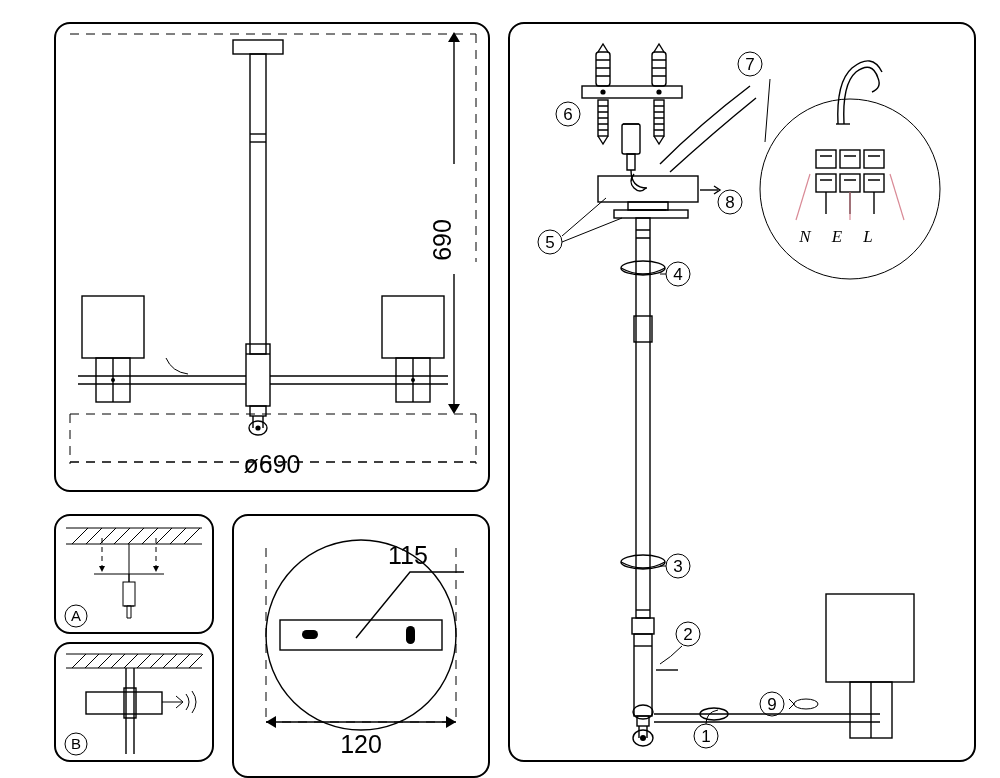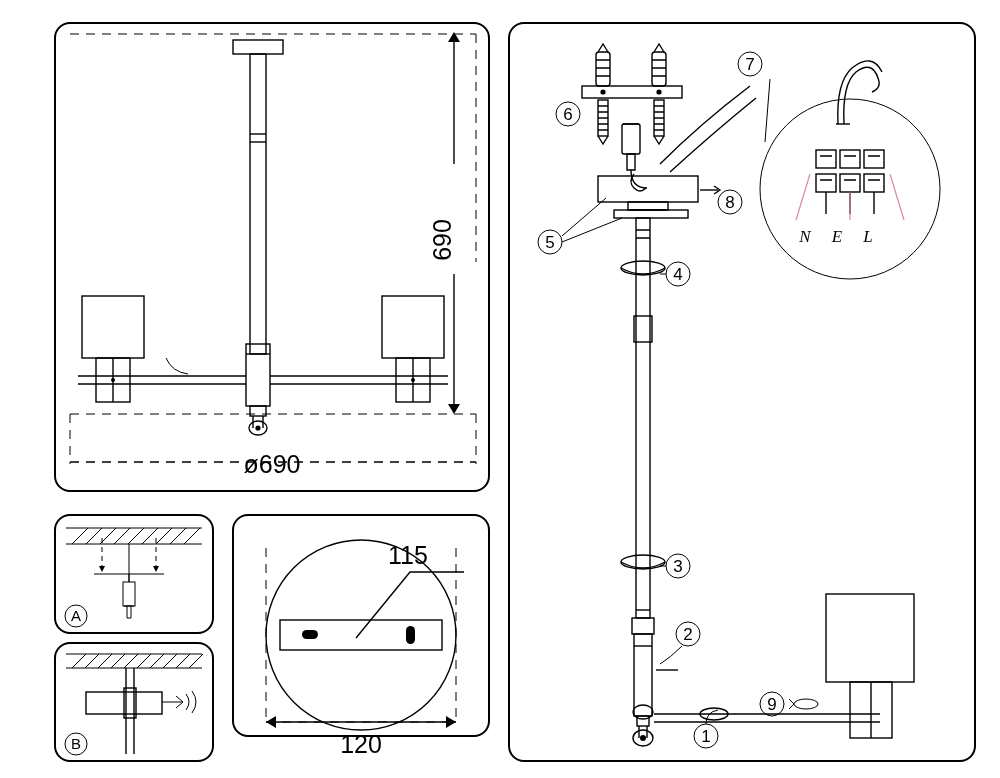--- a/index.html
+++ b/index.html
@@ -22,21 +22,21 @@
   .panel {
     position: absolute;
     border: 2px solid #000;
     border-radius: 16px;
     background: #fff;
     box-sizing: border-box;
   }
   #panel-main        { left: 54px;  top: 22px;  width: 436px; height: 470px; }
   #panel-detail-a    { left: 54px;  top: 514px; width: 160px; height: 120px; }
   #panel-detail-b    { left: 54px;  top: 642px; width: 160px; height: 120px; }
-  #panel-canopy      { left: 232px; top: 514px; width: 258px; height: 223px; }
+  #panel-canopy      { left: 232px; top: 514px; width: 258px; height: 264px; }
   #panel-install     { left: 508px; top: 22px;  width: 468px; height: 740px; }
 
   svg { display: block; }
   .dimtext {
     font-family: "Liberation Sans", sans-serif;
     font-size: 25px;
     fill: #000;
   }
   .calloutnum {
     font-family: "Liberation Sans", sans-serif;

